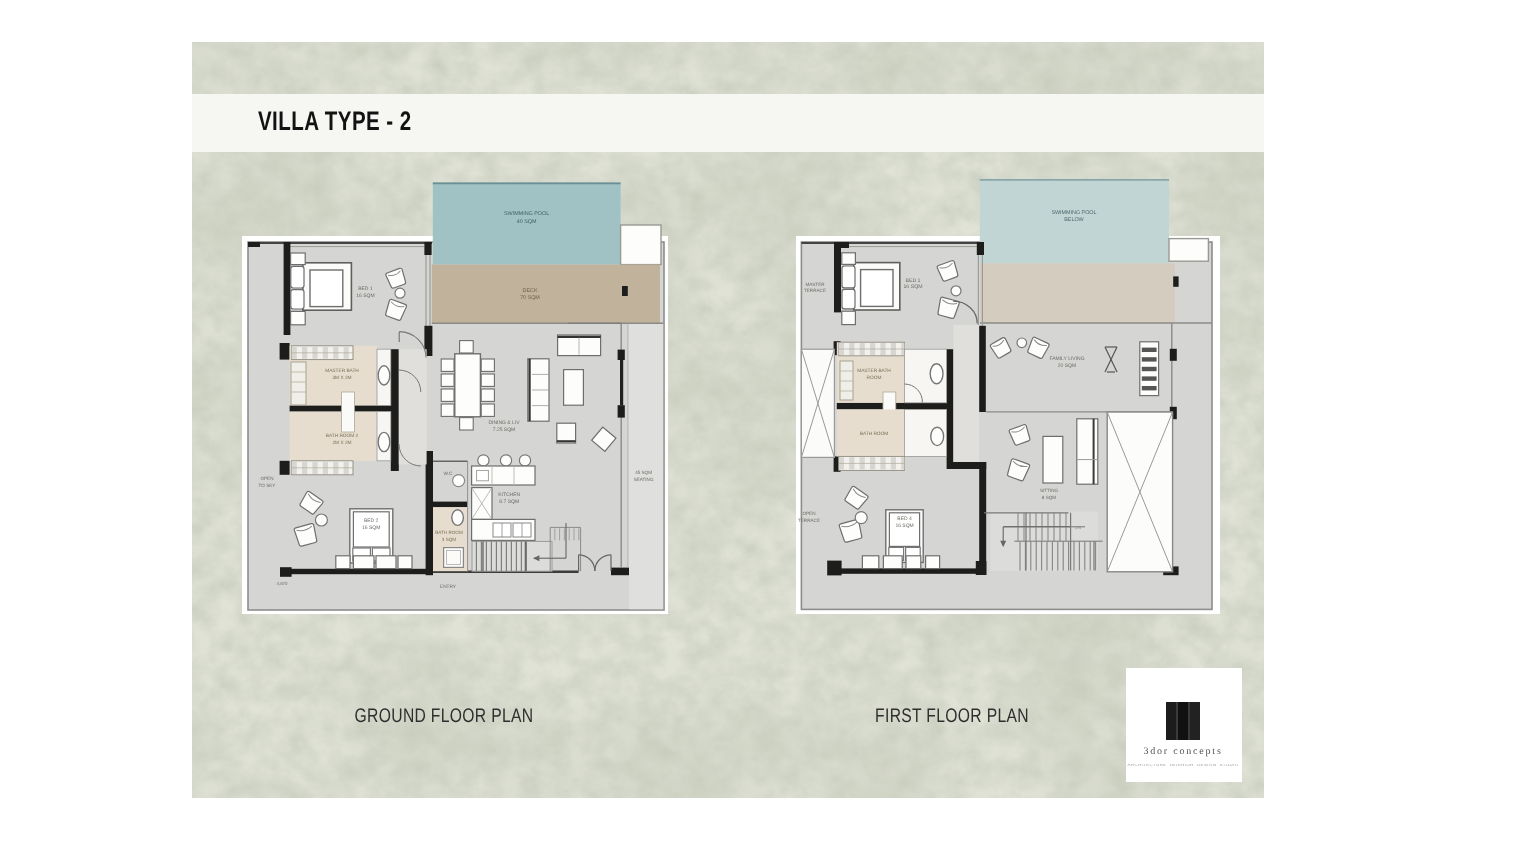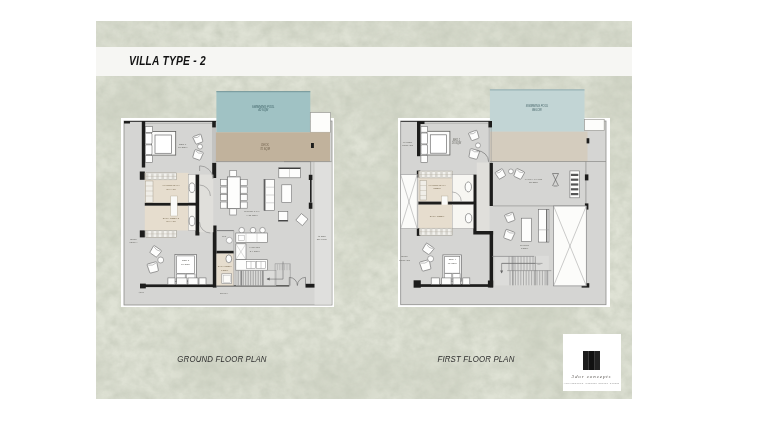--- a/index.html
+++ b/index.html
@@ -1,15 +1,15 @@
 <!DOCTYPE html>
 <html><head><meta charset="utf-8">
 <style>
 html,body{margin:0;padding:0;background:#fff;}
-#page{position:relative;width:760px;height:428px;background:#ffffff;overflow:hidden;font-family:"Liberation Sans",sans-serif;font-style:italic;}
+#page{position:relative;width:760px;height:428px;background:#ffffff;overflow:hidden;font-family:"Liberation Sans",sans-serif;}
 .abs{position:absolute;}
 </style></head>
 <body>
 <div id="page">
 
 <svg class="abs" style="left:96px;top:21px;" width="536" height="378" viewBox="0 0 536 378">
 <defs>
 <filter id="paper" x="0" y="0" width="100%" height="100%" color-interpolation-filters="sRGB">
 <feTurbulence type="fractalNoise" baseFrequency="0.085 0.1" numOctaves="4" seed="7"></feTurbulence>
 <feColorMatrix type="matrix" values="0 0 0 0 0.76  0 0 0 0 0.78  0 0 0 0 0.72  0.7 0.7 0 0 -0.46"></feColorMatrix>

